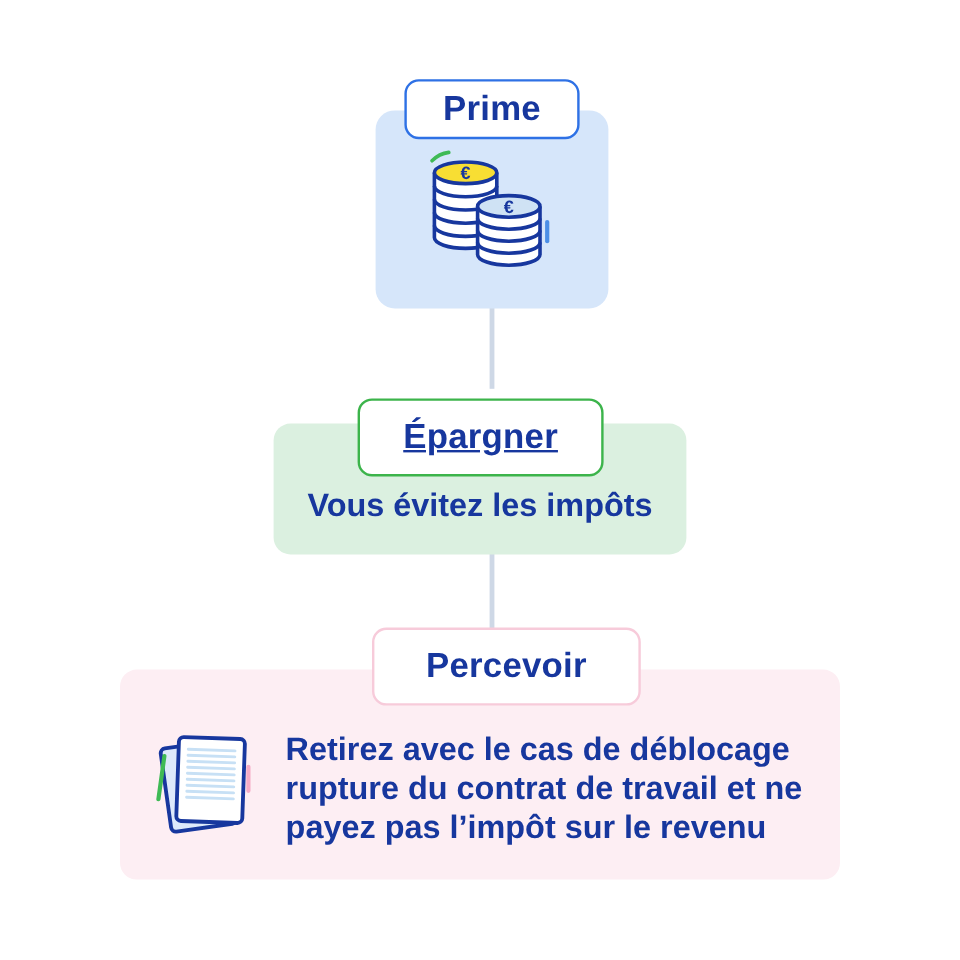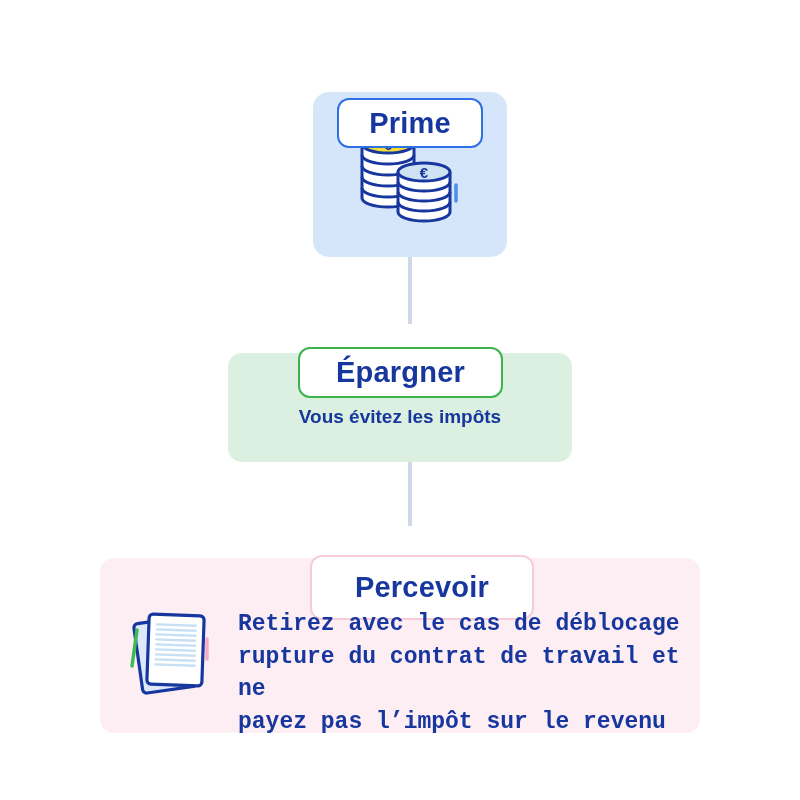--- a/index.html
+++ b/index.html
@@ -19,29 +19,29 @@
   .connector{position:absolute;width:4px;background:var(--connector);z-index:1;}
 
   .panel{position:absolute;z-index:2;}
   .panel.blue{left:313px;top:92px;width:194px;height:165px;border-radius:16px;background:var(--blue-bg);}
   .panel.green{left:228px;top:353px;width:344px;height:109px;border-radius:14px;background:var(--green-bg);}
   .panel.pink{left:100px;top:558px;width:600px;height:175px;border-radius:14px;background:var(--pink-bg);}
 
   .card-label{
     position:absolute;z-index:3;background:#ffffff;border-radius:12px;
     display:flex;align-items:center;justify-content:center;
-    font-weight:700;font-size:29px;color:var(--navy);letter-spacing:.2px;margin-top:32px;
+    font-weight:700;font-size:29px;color:var(--navy);letter-spacing:.2px;
   }
   .card-label.blue{left:337px;top:66px;width:146px;height:50px;border:2.5px solid var(--blue-border);}
-  .card-label.green{left:298px;top:315px;width:205px;height:51px;border:2.5px solid var(--green-border);}
+  .card-label.green{left:298px;top:332px;width:205px;height:65px;border:2.5px solid var(--green-border);text-decoration:underline;}
   .card-label.pink{left:310px;top:523px;width:224px;height:65px;border:2.5px solid var(--pink-border);}
 
   .desc{position:absolute;z-index:3;color:var(--navy);font-weight:700;}
-  .desc.center{left:228px;top:406px;width:344px;text-align:center;font-size:19px;}
-  .desc.paragraph{left:238px;top:608px;width:462px;font-size:23px;line-height:32.5px;white-space:pre-line;font-family:Liberation Mono, monospace;}
+  .desc.center{left:228px;top:406px;width:344px;text-align:center;font-size:27px;}
+  .desc.paragraph{left:238px;top:608px;width:462px;font-size:27px;line-height:32.5px;white-space:pre-line;}
 
   .icon-coins{position:absolute;left:352px;top:124px;width:110px;height:105px;z-index:3;}
   .icon-docs{position:absolute;left:126px;top:598px;width:104px;height:104px;z-index:3;}
 </style>
 </head>
 <body>
 
 <div class="stage">
 
   <div class="connector" style="left:408px;top:256px;height:68px;"></div>

